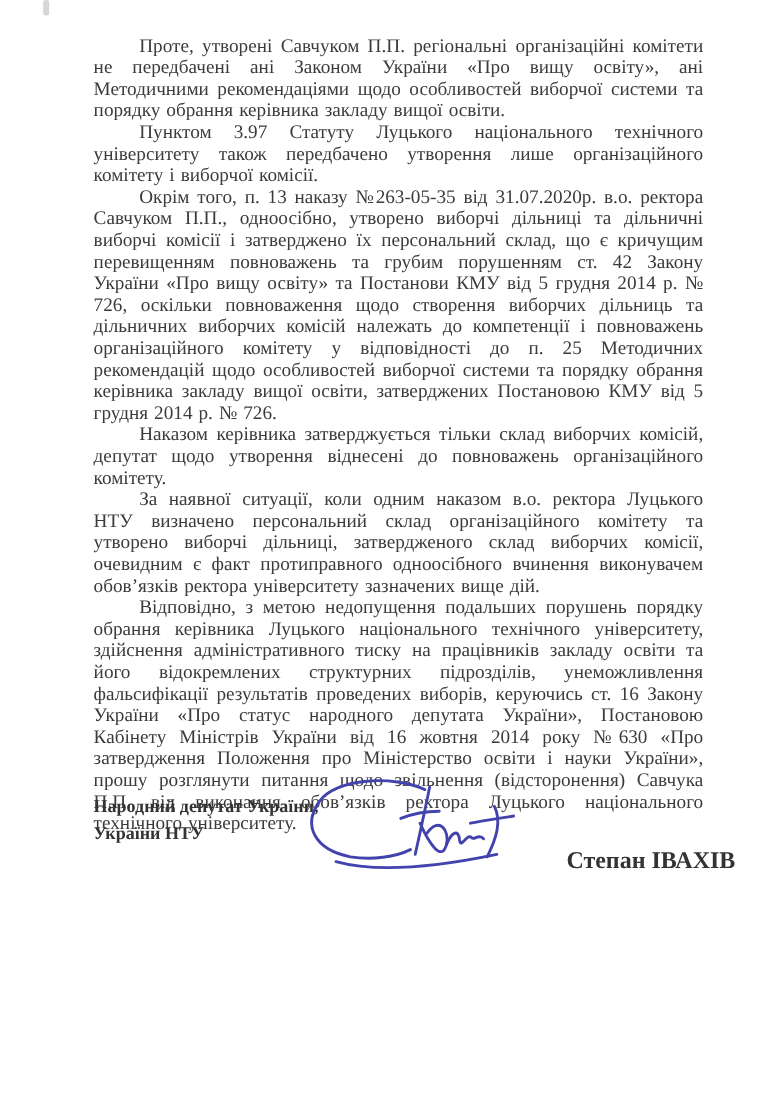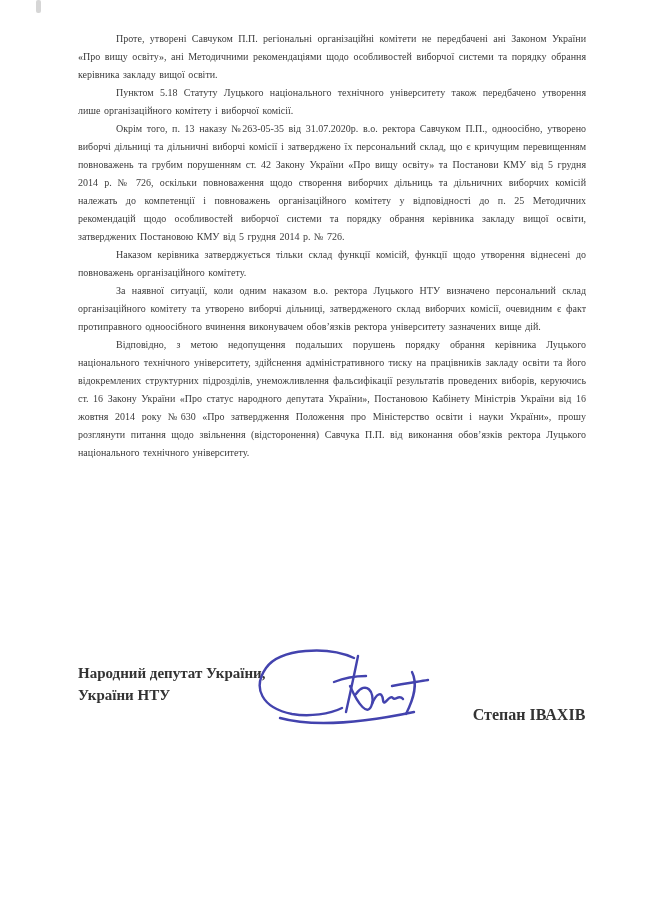--- a/index.html
+++ b/index.html
@@ -15,53 +15,53 @@
     position:absolute;left:36px;top:0;width:5px;height:13px;
     background:#d6d6d6;border-radius:2px;
   }
   .content{
     position:absolute;left:78px;top:30px;width:508px;
   }
   .content p{
     margin:0;
     text-align:justify;
     text-indent:38px;
-    font-size:10px;
+    font-size:16px;
     line-height:18px;
     color:#3b3b3b;
     word-spacing:1px;
   }
   .sig-area{
     position:absolute;left:78px;top:658px;width:508px;height:110px;
   }
   .sig-left{
     position:absolute;left:0;top:4px;
     font-size:15px;line-height:22px;font-weight:bold;color:#333333;
   }
   .sig-name{
     position:absolute;left:394px;top:48px;width:114px;
-    font-size:16px;font-weight:bold;color:#333333;text-align:center;
+    font-size:20px;font-weight:bold;color:#333333;text-align:left;
     white-space:nowrap;
   }
   .sig-ink{
     position:absolute;left:168px;top:-16px;width:196px;height:104px;
   }
 </style>
 </head>
 <body>
 
 <div class="page">
 
   <div class="scan-artifact"></div>
 
   <div class="content">
     <p>Проте, утворені Савчуком П.П. регіональні організаційні комітети не передбачені ані Законом України «Про вищу освіту», ані Методичними рекомендаціями щодо особливостей виборчої системи та порядку обрання керівника закладу вищої освіти.</p>
-    <p>Пунктом 5.18 Статуту Луцького національного технічного університету також передбачено утворення лише організаційного комітету і виборчої комісії.</p>
+    <p>Пунктом 3.97 Статуту Луцького національного технічного університету також передбачено утворення лише організаційного комітету і виборчої комісії.</p>
     <p>Окрім того, п. 13 наказу №263-05-35 від 31.07.2020р. в.о. ректора Савчуком П.П., одноосібно, утворено виборчі дільниці та дільничні виборчі комісії і затверджено їх персональний склад, що є кричущим перевищенням повноважень та грубим порушенням ст. 42 Закону України «Про вищу освіту» та Постанови КМУ від 5 грудня 2014 р. № 726, оскільки повноваження щодо створення виборчих дільниць та дільничних виборчих комісій належать до компетенції і повноважень організаційного комітету у відповідності до п. 25 Методичних рекомендацій щодо особливостей виборчої системи та порядку обрання керівника закладу вищої освіти, затверджених Постановою КМУ від 5 грудня 2014 р. № 726.</p>
-    <p>Наказом керівника затверджується тільки склад функції комісій, функції щодо утворення віднесені до повноважень організаційного комітету.</p>
+    <p>Наказом керівника затверджується тільки склад виборчих комісій, депутат щодо утворення віднесені до повноважень організаційного комітету.</p>
     <p>За наявної ситуації, коли одним наказом в.о. ректора Луцького НТУ визначено персональний склад організаційного комітету та утворено виборчі дільниці, затвердженого склад виборчих комісії, очевидним є факт протиправного одноосібного вчинення виконувачем обов’язків ректора університету зазначених вище дій.</p>
     <p>Відповідно, з метою недопущення подальших порушень порядку обрання керівника Луцького національного технічного університету, здійснення адміністративного тиску на працівників закладу освіти та його відокремлених структурних підрозділів, унеможливлення фальсифікації результатів проведених виборів, керуючись ст. 16 Закону України «Про статус народного депутата України», Постановою Кабінету Міністрів України від 16 жовтня 2014 року №630 «Про затвердження Положення про Міністерство освіти і науки України», прошу розглянути питання щодо звільнення (відсторонення) Савчука П.П. від виконання обов’язків ректора Луцького національного технічного університету.</p>
   </div>
 
   <div class="sig-area">
     <div class="sig-left">
       <div>Народний депутат України,</div>
       <div>України НТУ</div>
     </div>
 

